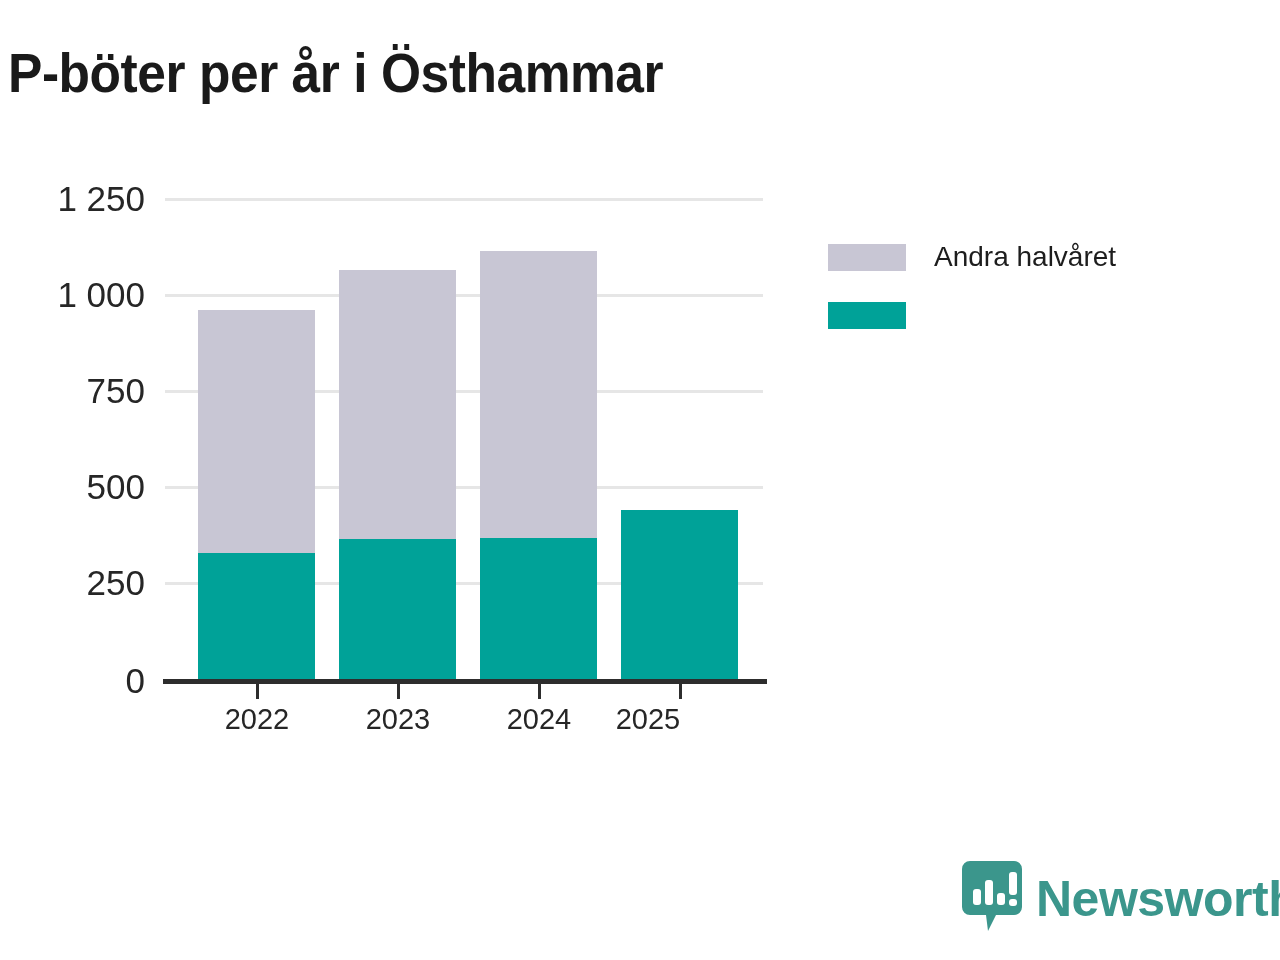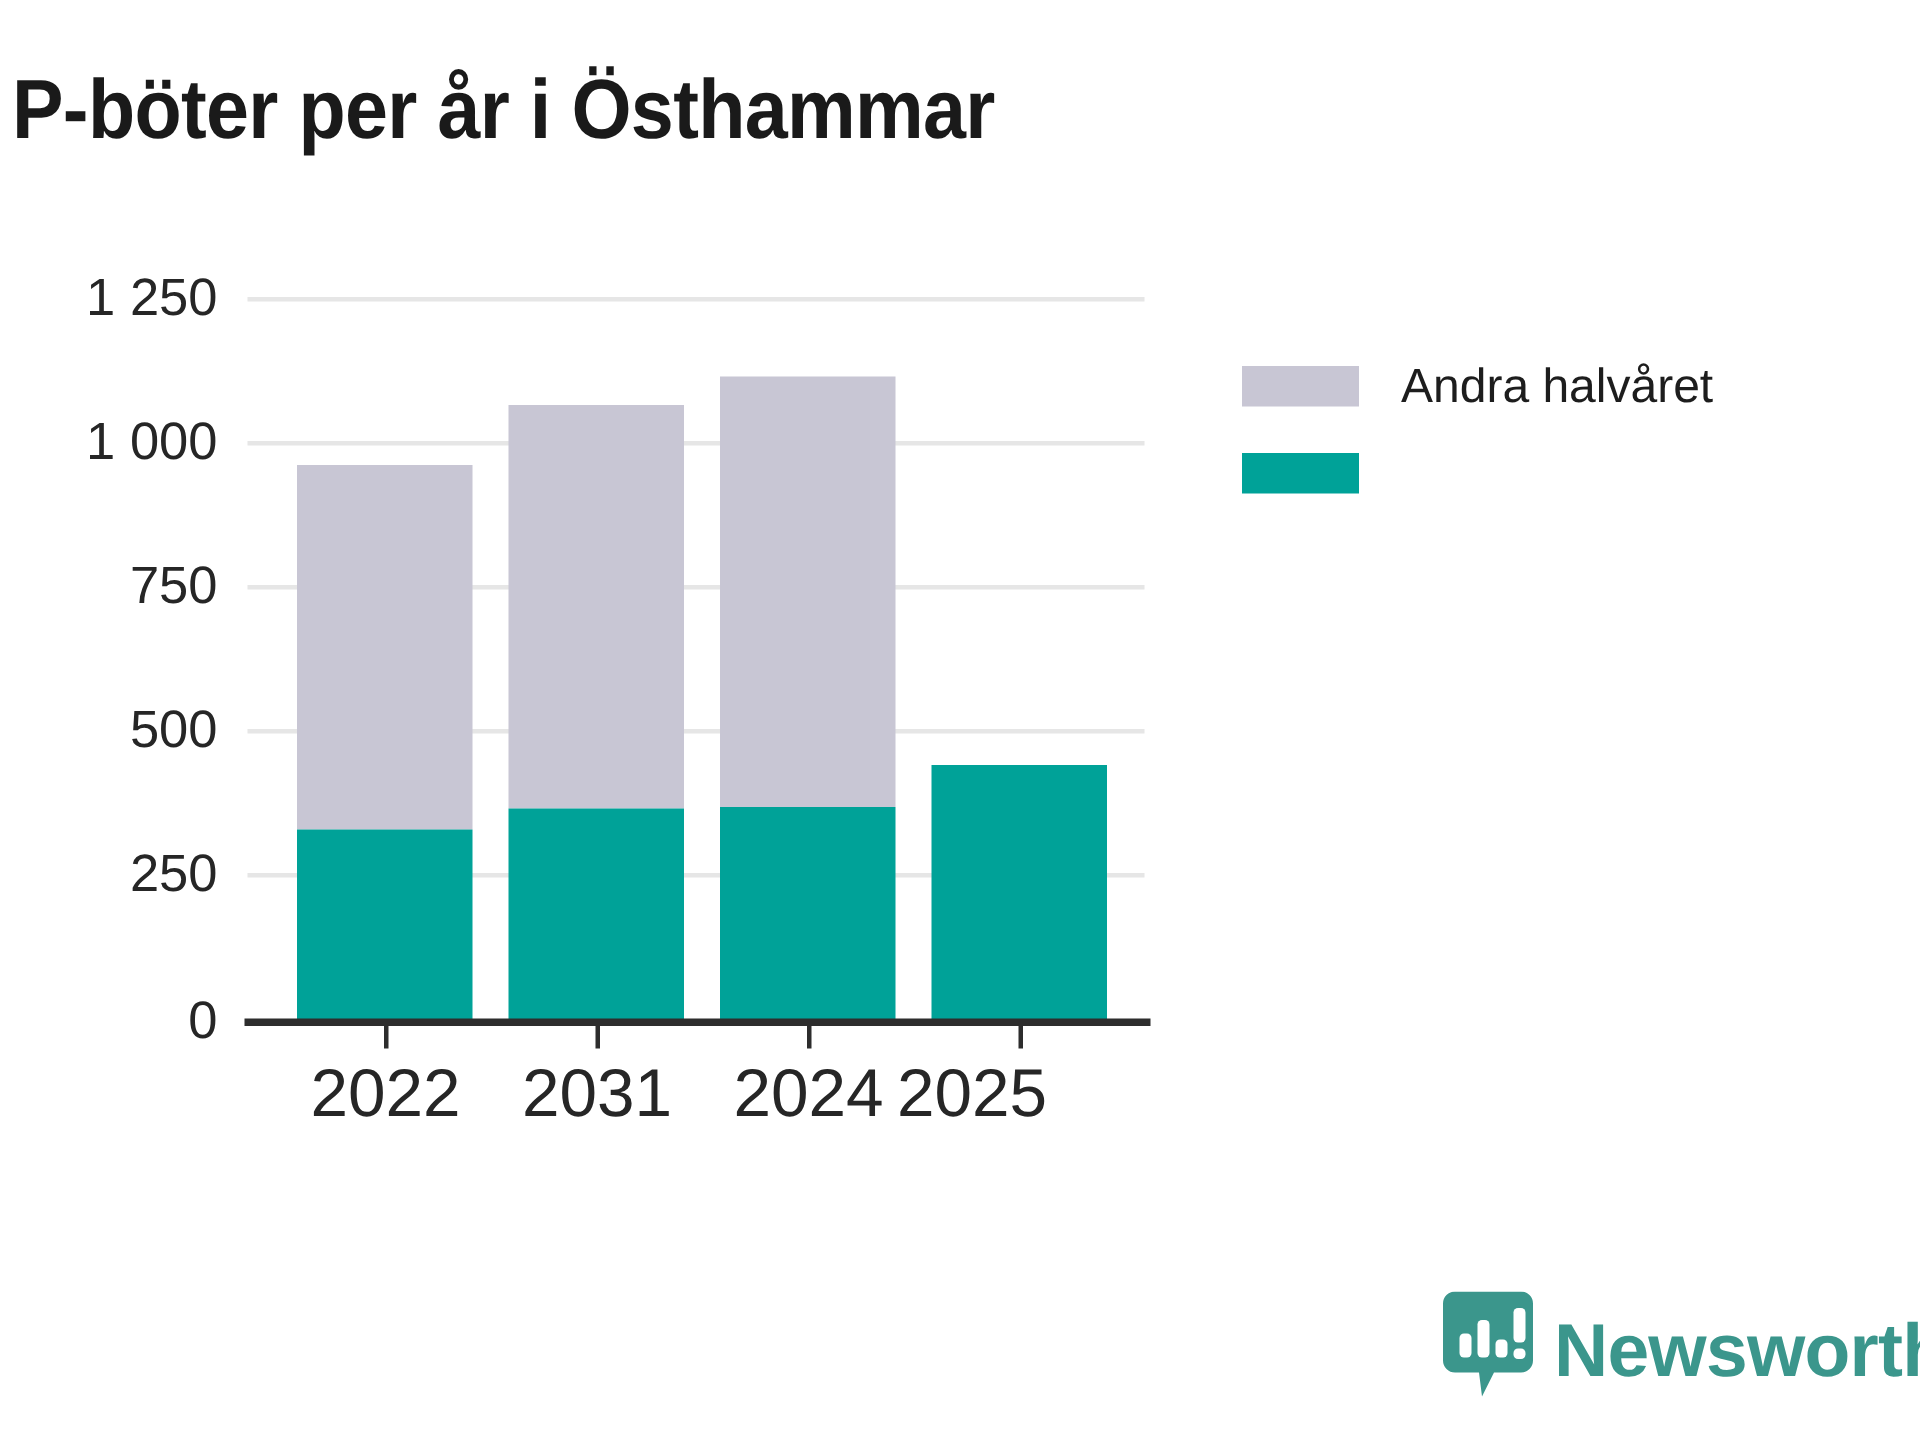--- a/index.html
+++ b/index.html
@@ -92,21 +92,21 @@
     top: 684px;
     width: 3px;
     height: 15px;
     background: #2d2d2d;
   }
   .x-label {
     position: absolute;
     top: 702px;
     width: 160px;
     text-align: center;
-    font-size: 45px;
+    font-size: 29px;
     color: #262626;
     line-height: 1.2;
   }
 
   
   #legend {
     position: absolute;
     left: 828px;
     top: 228px;
   }
@@ -115,21 +115,21 @@
     align-items: center;
     height: 58px;
   }
   .legend-swatch {
     width: 78px;
     height: 27px;
     flex: none;
   }
   .legend-label {
     margin-left: 28px;
-    font-size: 32px;
+    font-size: 28px;
     color: #1d1d1d;
     line-height: 1;
     white-space: nowrap;
   }
 
   
   #logo {
     position: absolute;
     left: 962px;
     top: 861px;
@@ -191,21 +191,21 @@
 </div>
 
 <div id="x-axis-line"></div>
 
 <div class="x-tick" style="left:256px"></div>
 <div class="x-tick" style="left:397px"></div>
 <div class="x-tick" style="left:538px"></div>
 <div class="x-tick" style="left:679px"></div>
 
 <div class="x-label" style="left:177px">2022</div>
-<div class="x-label" style="left:318px">2031</div>
+<div class="x-label" style="left:318px">2023</div>
 <div class="x-label" style="left:459px">2024</div>
 <div class="x-label" style="left:568px">2025</div>
 
 <div id="legend">
   <div class="legend-row">
     <span class="legend-swatch" style="background:#c8c6d4"></span>
     <span class="legend-label">Andra halvåret</span>
   </div>
   <div class="legend-row">
     <span class="legend-swatch" style="background:#00a298"></span>

